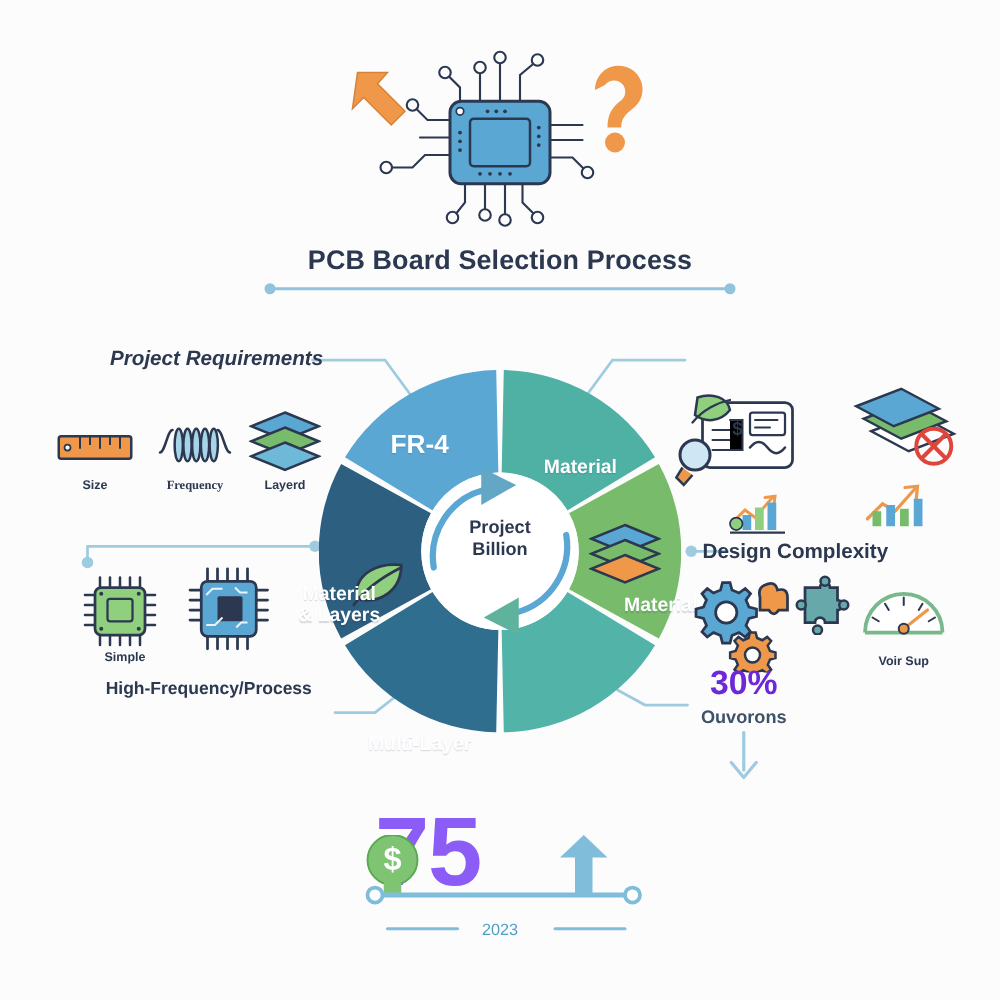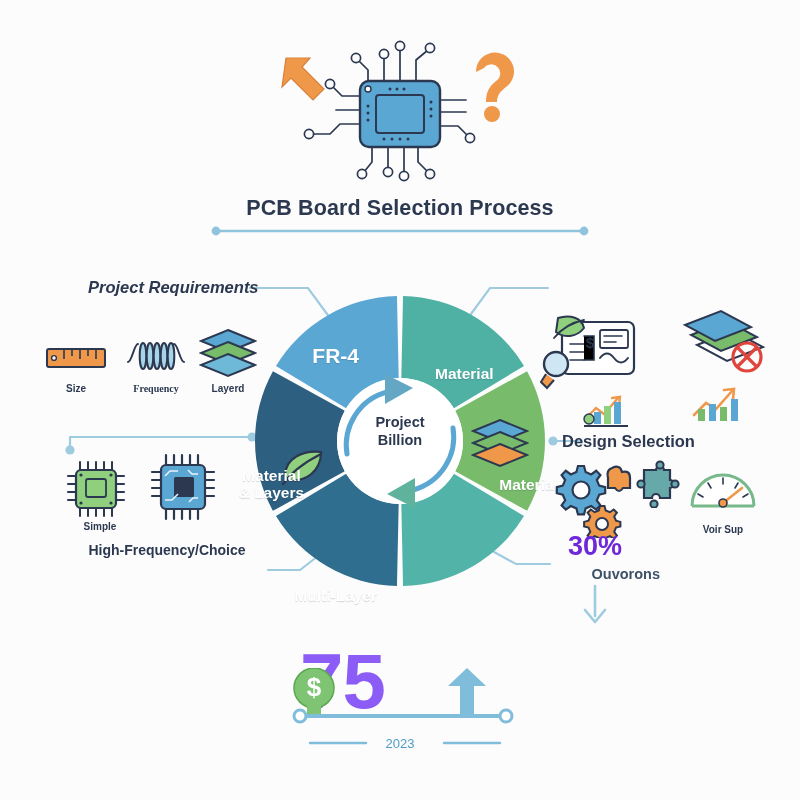--- a/index.html
+++ b/index.html
@@ -55,21 +55,21 @@
   }
   #year-label{
     position:absolute;left:350px;top:736px;width:100px;text-align:center;
     font-size:13px;font-weight:normal;color:#4f9ec4;
   }
   #pct-value{
     position:absolute;left:530px;top:533px;width:130px;text-align:center;
     font-size:27px;font-weight:bold;color:#6d28d9;line-height:1;
   }
   #pct-caption{
-    position:absolute;left:530px;top:566px;width:130px;text-align:right;
+    position:absolute;left:530px;top:566px;width:130px;text-align:center;
     font-size:14.5px;font-weight:bold;color:#3d5168;
   }
 </style>
 </head>
 <body>
 
 <div id="stage">
 
   <svg class="abs" id="header-art" viewBox="0 0 256 150">
 
@@ -286,21 +286,21 @@
     <rect x="13" y="13" width="44" height="44" rx="5" fill="#5ba7d4" stroke="#2b3850" stroke-width="2.2"></rect>
     <rect x="26" y="25" width="20" height="20" rx="1.5" fill="#2b3850"></rect>
     <g fill="none" stroke="#eaf4fa" stroke-width="1.5">
       <path d="M17 24 L22 19 L30 19"></path>
         <path d="M17 48 L24 48 L30 42"></path>
       <path d="M50 22 L44 22 L40 18"></path>
         <path d="M50 46 L45 46 L41 50"></path>
     </g>
   </svg>
   <div class="icon-cap" style="left:60px;top:521px;width:80px;">Simple</div>
-  <div class="icon-cap cap-wide" style="left:52px;top:542px;width:230px;">High-Frequency/Choice</div>
+  <div class="icon-cap cap-wide" style="left:52px;top:542px;width:230px;">High-Frequency/Process</div>
 
 
   <svg class="abs" style="left:540px;top:312px;width:100px;height:80px;" viewBox="0 0 100 80">
     <rect x="22" y="10" width="72" height="52" rx="6" fill="#ffffff" stroke="#2b3850" stroke-width="2.2"></rect>
     <rect x="60" y="18" width="28" height="18" rx="2" fill="#ffffff" stroke="#2b3850" stroke-width="1.8"></rect>
     <g stroke="#2b3850" stroke-width="1.6" stroke-linecap="round">
       <line x1="64" y1="24" x2="82" y2="24"></line>
         <line x1="64" y1="30" x2="76" y2="30"></line>
       <line x1="30" y1="32" x2="50" y2="32"></line>
         <line x1="30" y1="40" x2="48" y2="40"></line>
@@ -340,21 +340,21 @@
     <g fill="none" stroke="#ef9849" stroke-width="2.6" stroke-linecap="round">
       <path d="M4 32 L16 20 L26 26 L42 8"></path>
       <path d="M34 7 L44 6 L43 16"></path>
     </g>
     <rect x="8" y="26" width="7" height="12" fill="#78bc6b"></rect>
     <rect x="19" y="21" width="7" height="17" fill="#5ba7d4"></rect>
     <rect x="30" y="24" width="7" height="14" fill="#78bc6b"></rect>
     <rect x="41" y="16" width="7" height="22" fill="#5ba7d4"></rect>
   </svg>
 
-  <div class="abs side-heading" style="left:562px;top:432px;">Design Selection</div>
+  <div class="abs side-heading" style="left:562px;top:432px;">Design Complexity</div>
 
   <svg class="abs" style="left:552px;top:460px;width:84px;height:78px;" viewBox="0 0 84 78">
     <g fill="#5ba7d4" stroke="#2b3850" stroke-width="2.2">
       <path d="M26 6 l6 0 l1.6 6 l5.6 2.4 l5-3.6 l4.2 4.2 l-3.6 5 l2.4 5.6 l6 1.6 l0 6 l-6 1.6 l-2.4 5.6 l3.6 5 l-4.2 4.2 l-5-3.6 l-5.6 2.4 l-1.6 6 l-6 0 l-1.6 -6 l-5.6 -2.4 l-5 3.6 l-4.2 -4.2 l3.6 -5 l-2.4 -5.6 l-6 -1.6 l0 -6 l6 -1.6 l2.4 -5.6 l-3.6 -5 l4.2 -4.2 l5 3.6 l5.6 -2.4 z"></path>
       <circle cx="29" cy="30" r="8.5" fill="#ffffff"></circle>
     </g>
     <g fill="#ef9849" stroke="#2b3850" stroke-width="2">
       <path d="M48 46 l4.5 0 l1.2 4.4 l4.2 1.8 l3.8 -2.7 l3.2 3.2 l-2.7 3.8 l1.8 4.2 l4.4 1.2 l0 4.5 l-4.4 1.2 l-1.8 4.2 l2.7 3.8 l-3.2 3.2 l-3.8 -2.7 l-4.2 1.8 l-1.2 4.4 l-4.5 0 l-1.2 -4.4 l-4.2 -1.8 l-3.8 2.7 l-3.2 -3.2 l2.7 -3.8 l-1.8 -4.2 l-4.4 -1.2 l0 -4.5 l4.4 -1.2 l1.8 -4.2 l-2.7 -3.8 l3.2 -3.2 l3.8 2.7 l4.2 -1.8 z"></path>
       <circle cx="50" cy="64" r="6" fill="#ffffff"></circle>
     </g>

